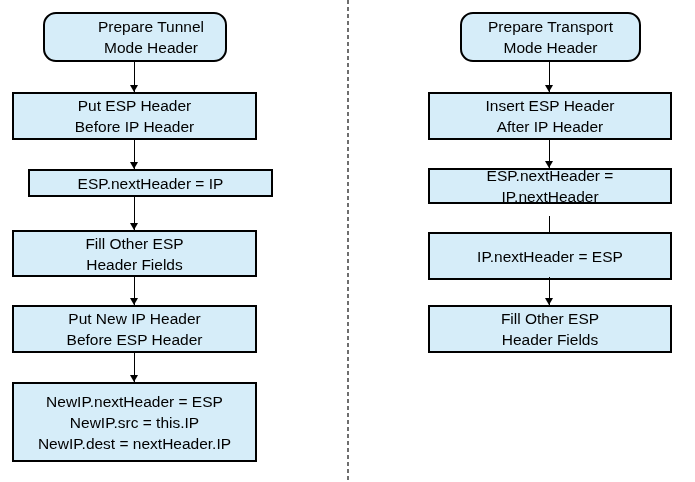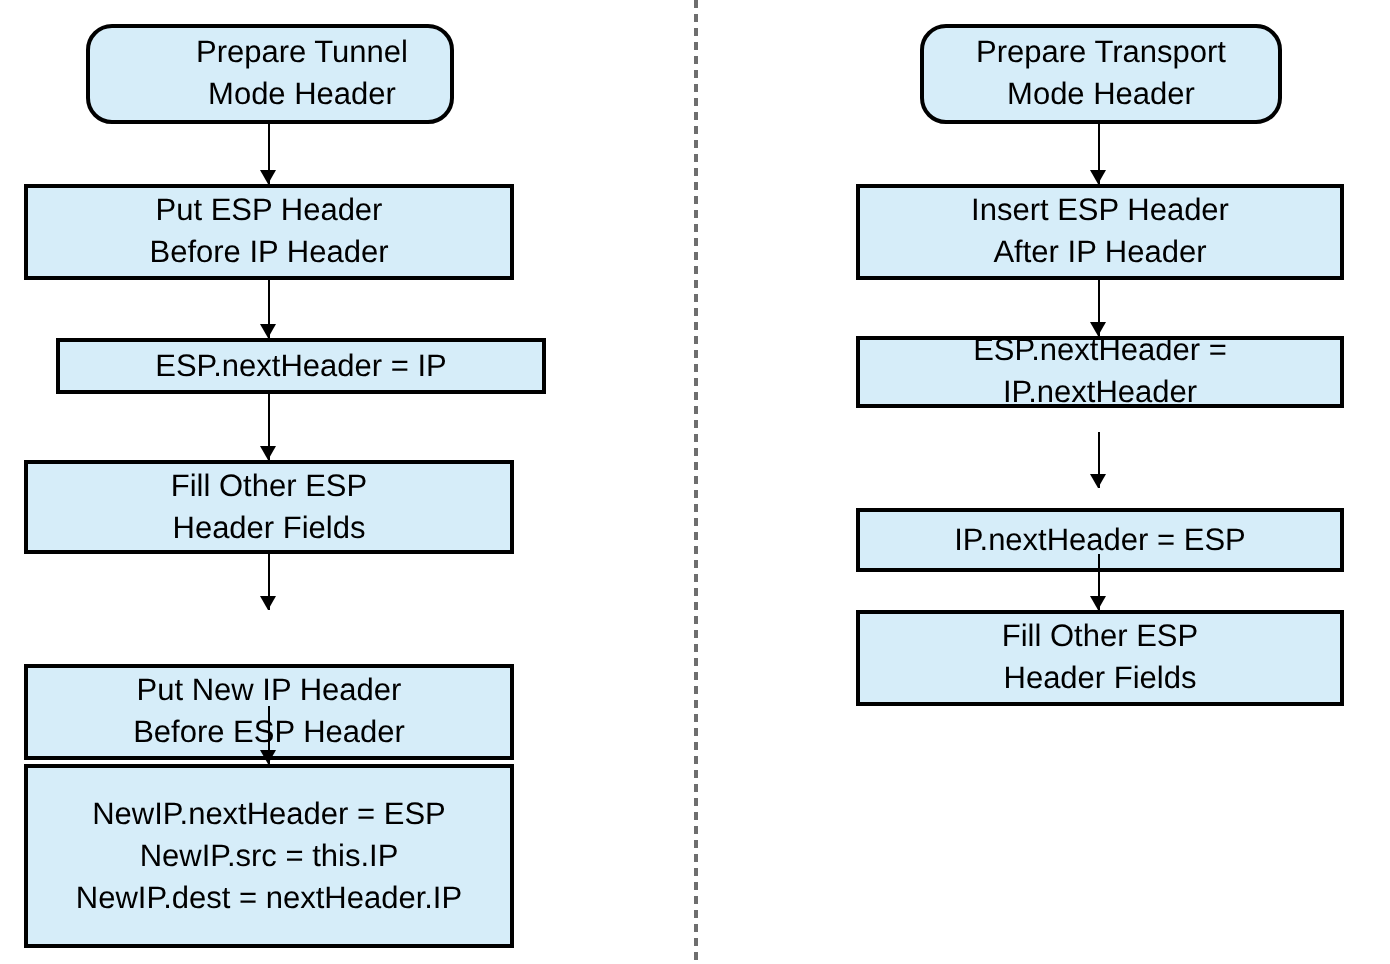--- a/index.html
+++ b/index.html
@@ -94,28 +94,28 @@
 
   <div class="arrow" style="left:134px; top:197px; height:33px;"></div>
 
   <div class="node" style="left:12px; top:230px; width:245px; height:47px;">
     <span class="line">Fill Other ESP</span>
     <span class="line">Header Fields</span>
   </div>
 
   <div class="arrow" style="left:134px; top:277px; height:28px;"></div>
 
-  <div class="node" style="left:12px; top:305px; width:245px; height:48px;margin-top:27px;">
+  <div class="node" style="left:12px; top:305px; width:245px; height:48px;">
     <span class="line">Put New IP Header</span>
     <span class="line">Before ESP Header</span>
   </div>
 
   <div class="arrow" style="left:134px; top:353px; height:29px;"></div>
 
-  <div class="node" style="left:12px; top:382px; width:245px; height:92px;">
+  <div class="node" style="left:12px; top:382px; width:245px; height:80px;">
     <span class="line">NewIP.nextHeader = ESP</span>
     <span class="line">NewIP.src = this.IP</span>
     <span class="line">NewIP.dest = nextHeader.IP</span>
   </div>
 
   <div class="node rounded" style="left:460px; top:12px; width:181px; height:50px;">
     <span class="line">Prepare Transport</span>
     <span class="line">Mode Header</span>
   </div>
 
@@ -128,21 +128,21 @@
 
   <div class="arrow" style="left:549px; top:140px; height:28px;"></div>
 
   <div class="node" style="left:428px; top:168px; width:244px; height:36px;">
     <span class="line">ESP.nextHeader =</span>
     <span class="line">IP.nextHeader</span>
   </div>
 
   <div class="arrow" style="left:549px; top:216px; height:28px;"></div>
 
-  <div class="node" style="left:428px; top:254px; width:244px; height:32px;">
+  <div class="node" style="left:428px; top:232px; width:244px; height:48px;">
     <span class="line">IP.nextHeader = ESP</span>
   </div>
 
   <div class="arrow" style="left:549px; top:277px; height:28px;"></div>
 
   <div class="node" style="left:428px; top:305px; width:244px; height:48px;">
     <span class="line">Fill Other ESP</span>
     <span class="line">Header Fields</span>
   </div>
 

